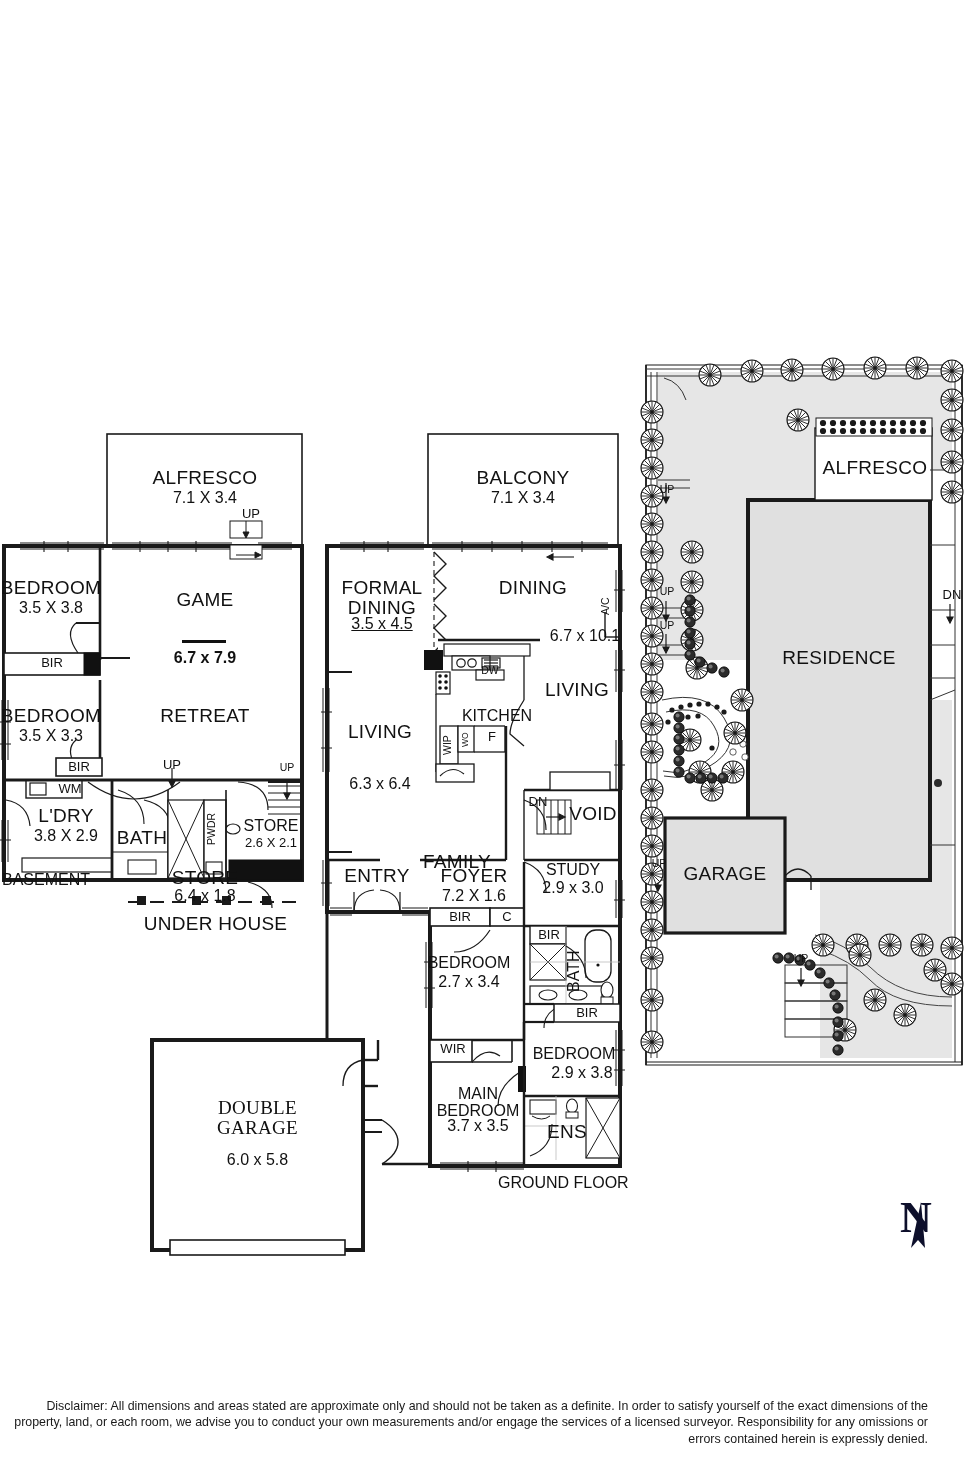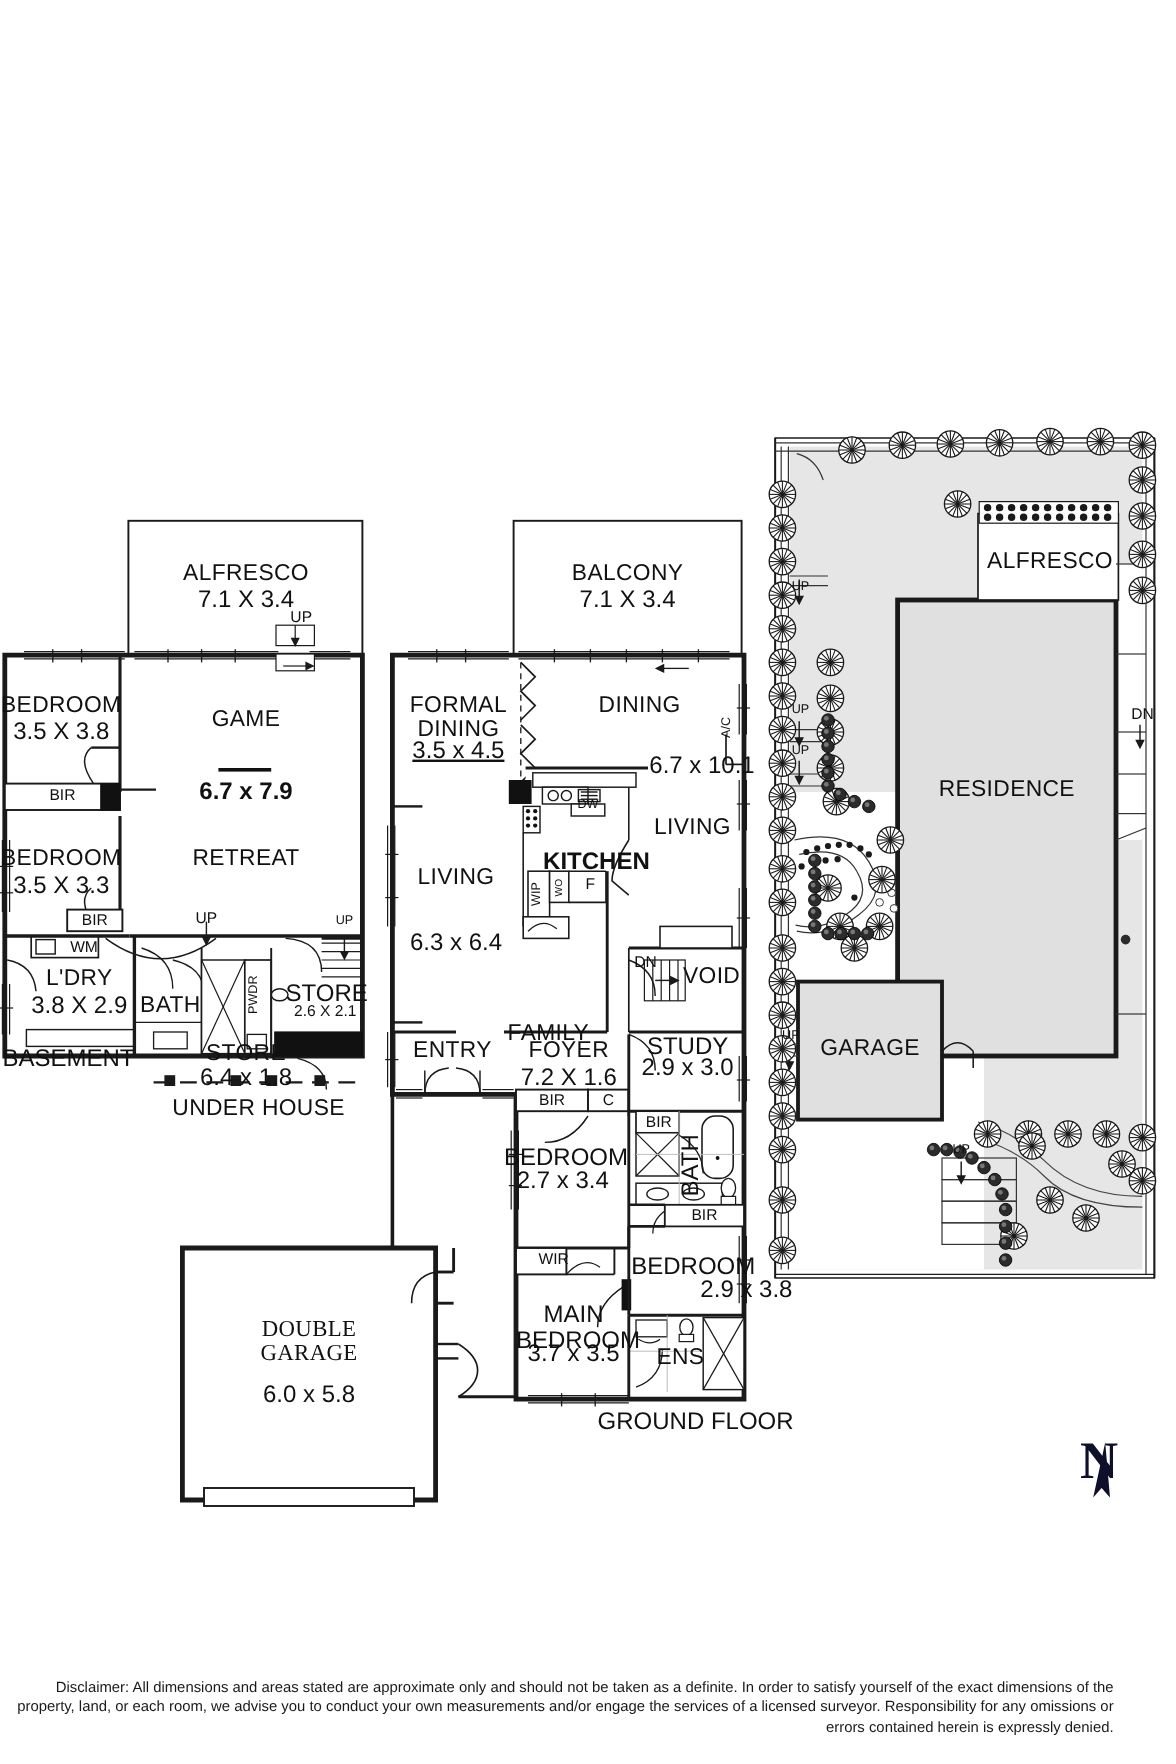--- a/index.html
+++ b/index.html
@@ -23,21 +23,21 @@
   }
   .lbl {
     position: absolute;
     text-align: center;
     line-height: 1.05;
     white-space: pre;
     color: #111;
     pointer-events: none;
   }
   .lbl.big   { font-size: 19px; letter-spacing: .3px; }
-  .lbl.mid   { font-size: 20px; }
+  .lbl.mid   { font-size: 16px; }
   .lbl.sml   { font-size: 13px; }
   .lbl.tiny  { font-size: 10.5px; }
   .lbl.xtiny { font-size: 8.5px; }
   .vert {
     writing-mode: vertical-rl;
     transform: rotate(180deg);
     transform-origin: center;
   }
   #disclaimer {
     position: absolute;
@@ -729,21 +729,21 @@
 <div class="lbl big" style="left:332px; top:578px; width:100px;">FORMAL
 DINING</div>
 <div class="lbl mid" style="left:332px; top:616px; width:100px;text-decoration:underline;">3.5 x 4.5</div>
 
 <div class="lbl big" style="left:478px; top:578px; width:110px;">DINING</div>
 <div class="lbl mid" style="left:530px; top:628px; width:110px;">6.7 x 10.1</div>
 <div class="lbl tiny vert" style="left:600px; top:588px; width:16px; height:36px;">A/C</div>
 
 <div class="lbl big" style="left:532px; top:680px; width:90px;">LIVING</div>
 
-<div class="lbl mid" style="left:452px; top:708px; width:90px;font-weight:bold;">KITCHEN</div>
+<div class="lbl mid" style="left:452px; top:708px; width:90px;">KITCHEN</div>
 <div class="lbl tiny" style="left:476px; top:665px; width:28px;">DW</div>
 <div class="lbl tiny vert" style="left:442px; top:728px; width:14px; height:34px;">WIP</div>
 <div class="lbl xtiny vert" style="left:461px; top:729px; width:12px; height:22px;">WO</div>
 <div class="lbl sml" style="left:484px; top:730px; width:16px;">F</div>
 
 <div class="lbl big" style="left:334px; top:722px; width:92px;">LIVING</div>
 <div class="lbl mid" style="left:334px; top:776px; width:92px;">6.3 x 6.4</div>
 
 <div class="lbl big" style="left:410px; top:810px; width:94px;margin-top:42px;">FAMILY</div>
 
@@ -760,23 +760,23 @@
 <div class="lbl mid" style="left:528px; top:880px; width:90px;">2.9 x 3.0</div>
 
 <div class="lbl mid" style="left:420px; top:955px; width:98px;">BEDROOM</div>
 <div class="lbl mid" style="left:420px; top:974px; width:98px;">2.7 x 3.4</div>
 
 <div class="lbl sml" style="left:532px; top:928px; width:34px;">BIR</div>
 <div class="lbl mid vert" style="left:566px; top:944px; width:20px; height:54px;">BATH</div>
 <div class="lbl sml" style="left:556px; top:1006px; width:62px;">BIR</div>
 
 <div class="lbl mid" style="left:526px; top:1046px; width:96px;">BEDROOM</div>
-<div class="lbl mid" style="left:536px; top:1065px; width:84px;padding-left:44px;">2.9 x 3.8</div>
-
-<div class="lbl sml" style="left:432px; top:1042px; width:42px;text-align:right;">WIR</div>
+<div class="lbl mid" style="left:496px; top:1065px; width:84px;padding-left:44px;">2.9 x 3.8</div>
+
+<div class="lbl sml" style="left:432px; top:1042px; width:42px;">WIR</div>
 
 <div class="lbl mid" style="left:430px; top:1086px; width:96px;">MAIN
 BEDROOM</div>
 <div class="lbl mid" style="left:430px; top:1118px; width:96px;">3.7 x 3.5</div>
 
 <div class="lbl big" style="left:536px; top:1122px; width:62px;">ENS</div>
 
 <div class="lbl mid" style="left:498px; top:1175px; width:128px;">GROUND FLOOR</div>
 
 <div class="lbl big" style="left:180px; top:1098px; width:155px;font-family:Liberation Serif, serif;">DOUBLE

